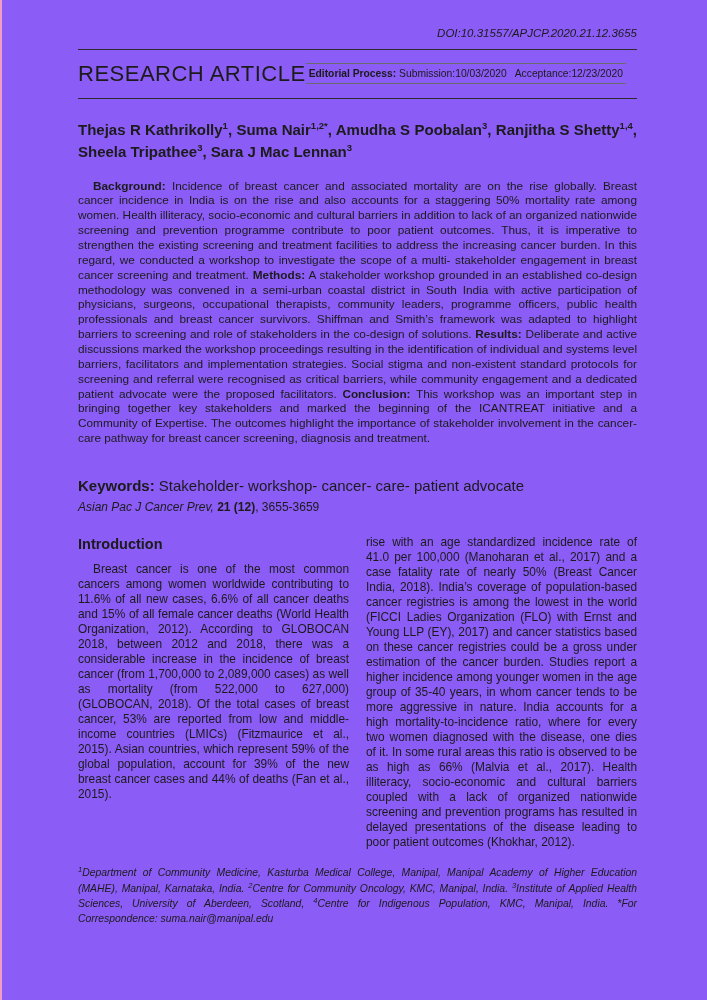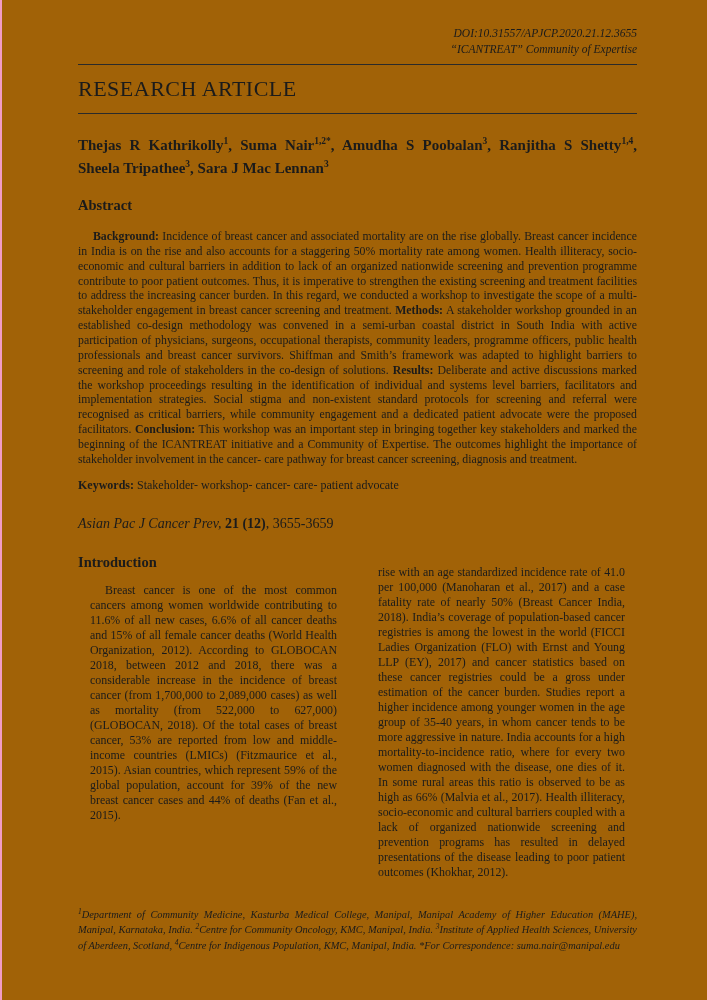--- a/index.html
+++ b/index.html
@@ -1,21 +1,21 @@
 <!DOCTYPE html>
 <html><head>
 <meta charset="utf-8">
 <style>
   html,body{margin:0;padding:0;background:#ffffff;}
   .page{
     position:relative;
     width:707px;height:1000px;
     box-sizing:border-box;
-    background:#a16207;
-    font-family:Liberation Serif, serif;
+    background:#8b5cf6;
+    font-family:Liberation Sans, sans-serif;
     color:#1b1b1b;
     padding:26px 70px 0 78px;
     overflow:hidden;
   }
   .edge-accent{position:absolute;left:0;top:0;width:2px;height:100%;background:#f29cc6;}
   
   .doi-block{text-align:right;font-style:italic;font-size:11.5px;line-height:1.35;}
   .rule{border:none;border-top:1.4px solid #2a2a2a;margin:0;}
   .rule-top{margin-top:7px;}
   .header-row{display:flex;align-items:center;padding:11px 0 11px;}
@@ -27,60 +27,59 @@
   
   .paper-title{font-size:20px;font-weight:bold;line-height:1.5;text-align:justify;margin:16px 0 0;}
   .authors{font-size:15px;font-weight:bold;line-height:1.5;margin-top:20px;text-align:justify;}
   .authors sup{font-size:9.5px;}
   
   .section-heading{font-size:14.5px;font-weight:bold;margin:18px 0 0;}
   .abstract-body{
     font-size:11.8px;line-height:1.26;text-align:justify;
     text-indent:15px;margin:15px 0 0;
   }
-  .keywords{font-size:12px;margin-top:11px;}
-  .citation{font-size:14px;margin-top:23px;}
+  .keywords{font-size:15px;margin-top:31px;}
+  .citation{font-size:12px;margin-top:6px;}
   .citation .j{font-style:italic;}
   .citation .v{font-weight:bold;}
   
   .columns{display:flex;gap:17px;margin-top:21px;}
   .col{flex:1;font-size:11.9px;line-height:1.26;text-align:justify;}
   .col .section-heading{margin:0 0 9px;}
-  .col p{margin:12px;}
+  .col p{margin:0;}
   .col p.indent{text-indent:15px;}
   
   .affiliations{
     font-size:10.4px;font-style:italic;line-height:1.35;
     text-align:justify;margin-top:15px;
   }
   .affiliations sup{font-size:7.5px;}
 </style>
 </head>
 <body>
 
 <div class="page">
   <div class="edge-accent"></div>
 
   <div class="doi-block">
     <div>DOI:10.31557/APJCP.2020.21.12.3655</div>
-    <div>“ICANTREAT” Community of Expertise</div>
   </div>
 
   <hr class="rule rule-top">
 
   <div class="header-row">
     <div class="article-type">RESEARCH ARTICLE</div>
+    <div class="editorial-box"><b>Editorial Process:</b><span> Submission:10/03/2020&nbsp;&nbsp; Acceptance:12/23/2020</span></div>
   </div>
 
   <hr class="rule">
 
 
   <div class="authors"><span><span>Thejas R Kathrikolly</span><sup>1</sup><span>, </span></span><span><span>Suma Nair</span><sup>1,2*</sup><span>, </span></span><span><span>Amudha S Poobalan</span><sup>3</sup><span>, </span></span><span><span>Ranjitha S Shetty</span><sup>1,4</sup><span>, </span></span><span><span>Sheela Tripathee</span><sup>3</sup><span>, </span></span><span><span>Sara J Mac Lennan</span><sup>3</sup></span></div>
 
-  <h2 class="section-heading">Abstract</h2>
   <p class="abstract-body"><b>Background:</b><span> Incidence of breast cancer and associated mortality are on the rise globally. Breast cancer incidence in India is on the rise and also accounts for a staggering 50% mortality rate among women. Health illiteracy, socio-economic and cultural barriers in addition to lack of an organized nationwide screening and prevention programme contribute to poor patient outcomes. Thus, it is imperative to strengthen the existing screening and treatment facilities to address the increasing cancer burden. In this regard, we conducted a workshop to investigate the scope of a multi- stakeholder engagement in breast cancer screening and treatment. </span><b>Methods:</b><span> A stakeholder workshop grounded in an established co-design methodology was convened in a semi-urban coastal district in South India with active participation of physicians, surgeons, occupational therapists, community leaders, programme officers, public health professionals and breast cancer survivors. Shiffman and Smith’s framework was adapted to highlight barriers to screening and role of stakeholders in the co-design of solutions. </span><b>Results:</b><span> Deliberate and active discussions marked the workshop proceedings resulting in the identification of individual and systems level barriers, facilitators and implementation strategies. Social stigma and non-existent standard protocols for screening and referral were recognised as critical barriers, while community engagement and a dedicated patient advocate were the proposed facilitators. </span><b>Conclusion:</b><span> This workshop was an important step in bringing together key stakeholders and marked the beginning of the ICANTREAT initiative and a Community of Expertise. The outcomes highlight the importance of stakeholder involvement in the cancer- care pathway for breast cancer screening, diagnosis and treatment.</span></p>
 
   <div class="keywords"><b>Keywords:</b><span> Stakeholder- workshop- cancer- care- patient advocate</span></div>
 
   <div class="citation"><span class="j">Asian Pac J Cancer Prev, </span><span class="v">21 (12)</span><span>, 3655-3659</span></div>
 
   <div class="columns">
     <div class="col">
       <h2 class="section-heading">Introduction</h2>
       <p class="indent">Breast cancer is one of the most common cancers among women worldwide contributing to 11.6% of all new cases, 6.6% of all cancer deaths and 15% of all female cancer deaths (World Health Organization, 2012). According to GLOBOCAN 2018, between 2012 and 2018, there was a considerable increase in the incidence of breast cancer (from 1,700,000 to 2,089,000 cases) as well as mortality (from 522,000 to 627,000) (GLOBOCAN, 2018).  Of the total cases of breast cancer, 53% are reported from low and middle-income countries (LMICs) (Fitzmaurice et al., 2015). Asian countries, which represent 59% of the global population, account for 39% of the new breast cancer cases and 44% of deaths (Fan et al., 2015).</p>

